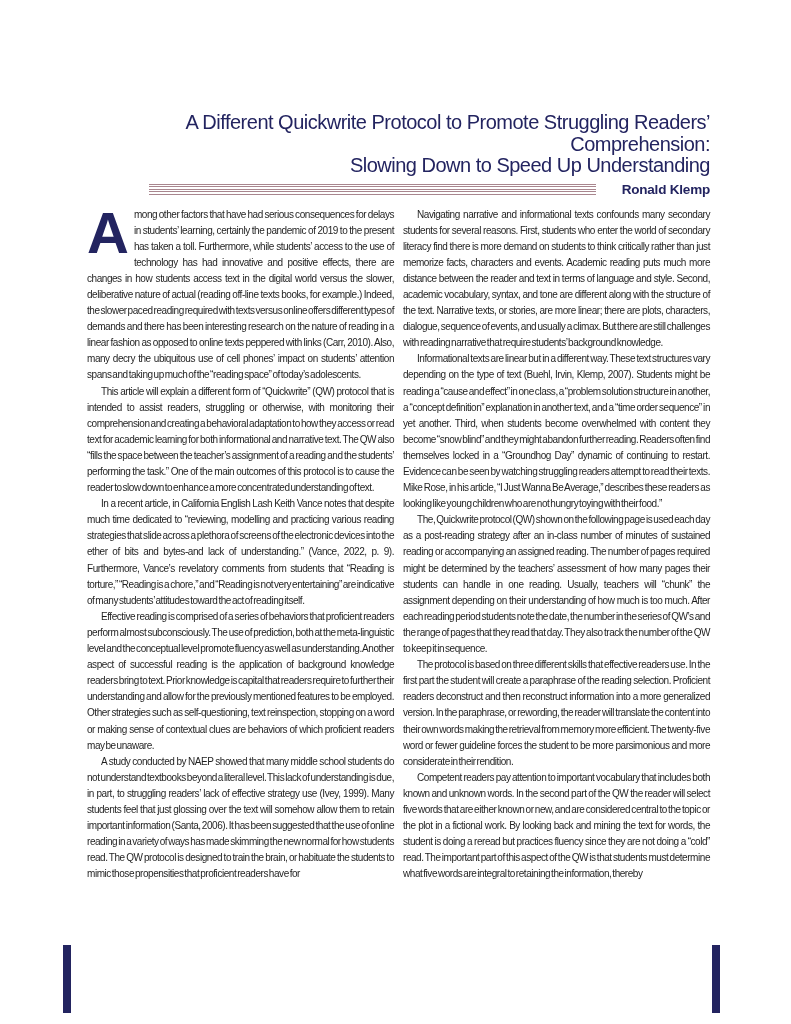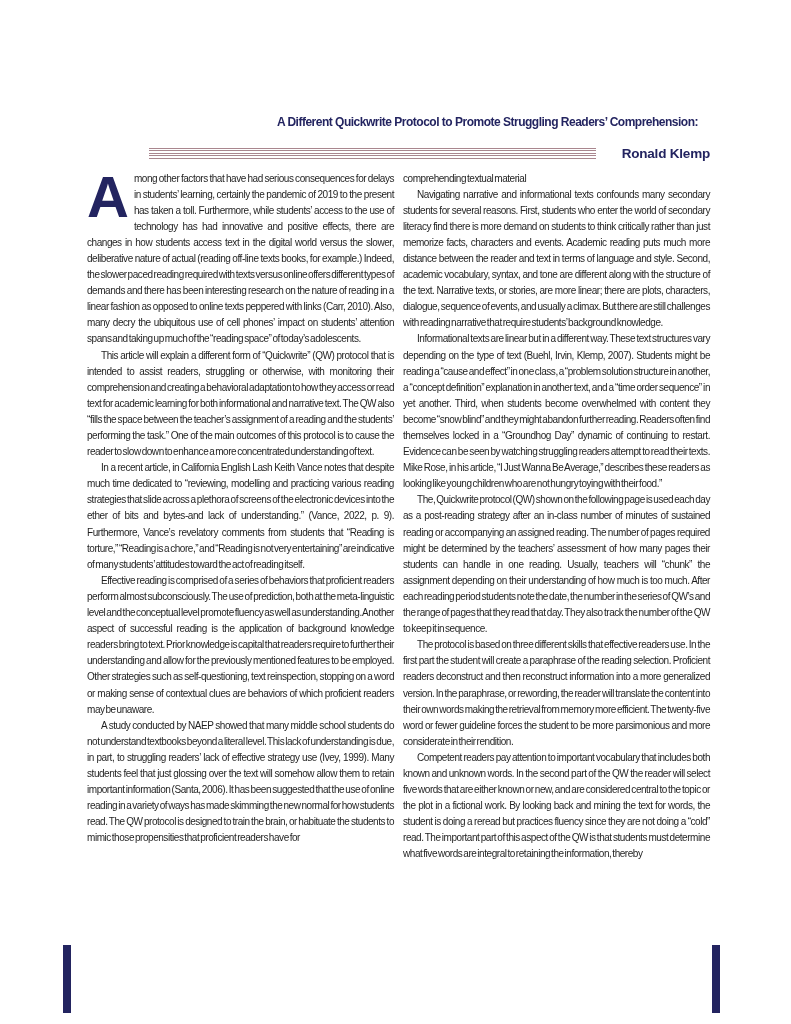--- a/index.html
+++ b/index.html
@@ -15,25 +15,25 @@
     background:#ffffff;
     overflow:hidden;
     font-family:"Liberation Sans", sans-serif;
   }
   .title-block{
     margin-top:112px;
     padding:0 81px 0 87px;
     text-align:right;
   }
   .article-title{
-    margin:12px;
+    margin:0;
     color:var(--navy);
-    font-size:12px;
+    font-size:20px;
     line-height:21.5px;
-    font-weight:bold;
+    font-weight:normal;
     letter-spacing:-0.5px;
   }
   .byline-row{
     display:flex;
     align-items:center;
     margin-top:5px;
     padding:0 81px 0 87px;
   }
   .rule-band{
     flex:1;
@@ -92,40 +92,40 @@
   .edge-mark.right{left:712px;}
 </style>
 </head>
 <body>
 
 <div class="page">
 
   <header class="title-block">
     <h1 class="article-title">
       <span>A Different Quickwrite Protocol to Promote Struggling Readers’ Comprehension:</span><br>
+      <span>Slowing Down to Speed Up Understanding</span>
     </h1>
   </header>
 
   <div class="byline-row">
     <div class="rule-band"></div>
     <div class="author">Ronald Klemp</div>
   </div>
 
   <main class="columns">
 
     <section class="col">
       <p class="flush"><span class="dropcap">A</span><span>mong other factors that have had serious consequences for delays in students’ learning, certainly the pandemic of 2019 to the present has taken a toll. Furthermore, while students’ access to the use of technology has had innovative and positive effects, there are changes in how students access text in the digital world versus the slower, deliberative nature of actual (reading off-line texts books, for example.) Indeed, the slower paced reading required with texts versus online offers different types of demands and there has been interesting research on the nature of reading in a linear fashion as opposed to online texts peppered with links (Carr, 2010). Also, many decry the ubiquitous use of cell phones’ impact on students’ attention spans and taking up much of the “reading space” of today’s adolescents.</span></p>
       <p>This article will explain a different form of “Quickwrite” (QW) protocol that is intended to assist readers, struggling or otherwise, with monitoring their comprehension and creating a behavioral adaptation to how they access or read text for academic learning for both informational and narrative text. The QW also “fills the space between the teacher’s assignment of a reading and the students’ performing the task.” One of the main outcomes of this protocol is to cause the reader to slow down to enhance a more concentrated understanding of text.</p>
       <p>In a recent article, in California English Lash Keith Vance notes that despite much time dedicated to “reviewing, modelling and practicing various reading strategies that slide across a plethora of screens of the electronic devices into the ether of bits and bytes-and lack of understanding.” (Vance, 2022, p. 9). Furthermore, Vance’s revelatory comments from students that “Reading is torture,” “Reading is a chore,” and “Reading is not very entertaining” are indicative of many students’ attitudes toward the act of reading itself.</p>
       <p>Effective reading is comprised of a series of behaviors that proficient readers perform almost subconsciously. The use of prediction, both at the meta-linguistic level and the conceptual level promote fluency as well as understanding. Another aspect of successful reading is the application of background knowledge readers bring to text. Prior knowledge is capital that readers require to further their understanding and allow for the previously mentioned features to be employed. Other strategies such as self-questioning, text reinspection, stopping on a word or making sense of contextual clues are behaviors of which proficient readers may be unaware.</p>
       <p>A study conducted by NAEP showed that many middle school students do not understand textbooks beyond a literal level. This lack of understanding is due, in part, to struggling readers’ lack of effective strategy use (Ivey, 1999). Many students feel that just glossing over the text will somehow allow them to retain important information (Santa, 2006). It has been suggested that the use of online reading in a variety of ways has made skimming the new normal for how students read. The QW protocol is designed to train the brain, or habituate the students to mimic those propensities that proficient readers have for</p>
     </section>
 
     <section class="col">
-      <p class="flush">comprehending textual material</p>
       <p>Navigating narrative and informational texts confounds many secondary students for several reasons. First, students who enter the world of secondary literacy find there is more demand on students to think critically rather than just memorize facts, characters and events. Academic reading puts much more distance between the reader and text in terms of language and style. Second, academic vocabulary, syntax, and tone are different along with the structure of the text. Narrative texts, or stories, are more linear; there are plots, characters, dialogue, sequence of events, and usually a climax. But there are still challenges with reading narrative that require students’ background knowledge.</p>
       <p>Informational texts are linear but in a different way. These text structures vary depending on the type of text (Buehl, Irvin, Klemp, 2007). Students might be reading a “cause and effect” in one class, a “problem solution structure in another, a “concept definition” explanation in another text, and a “time order sequence” in yet another. Third, when students become overwhelmed with content they become “snow blind” and they might abandon further reading. Readers often find themselves locked in a “Groundhog Day” dynamic of continuing to restart. Evidence can be seen by watching struggling readers attempt to read their texts. Mike Rose, in his article, “I Just Wanna Be Average,” describes these readers as looking like young children who are not hungry toying with their food.”</p>
       <p>The, Quickwrite protocol (QW) shown on the following page is used each day as a post-reading strategy after an in-class number of minutes of sustained reading or accompanying an assigned reading. The number of pages required might be determined by the teachers’ assessment of how many pages their students can handle in one reading. Usually, teachers will “chunk” the assignment depending on their understanding of how much is too much. After each reading period students note the date, the number in the series of QW’s and the range of pages that they read that day. They also track the number of the QW to keep it in sequence.</p>
       <p>The protocol is based on three different skills that effective readers use. In the first part the student will create a paraphrase of the reading selection. Proficient readers deconstruct and then reconstruct information into a more generalized version. In the paraphrase, or rewording, the reader will translate the content into their own words making the retrieval from memory more efficient. The twenty-five word or fewer guideline forces the student to be more parsimonious and more considerate in their rendition.</p>
       <p>Competent readers pay attention to important vocabulary that includes both known and unknown words. In the second part of the QW the reader will select five words that are either known or new, and are considered central to the topic or the plot in a fictional work. By looking back and mining the text for words, the student is doing a reread but practices fluency since they are not doing a “cold” read. The important part of this aspect of the QW is that students must determine what five words are integral to retaining the information, thereby</p>
     </section>
 
   </main>
 
   <div class="edge-mark left"></div>

